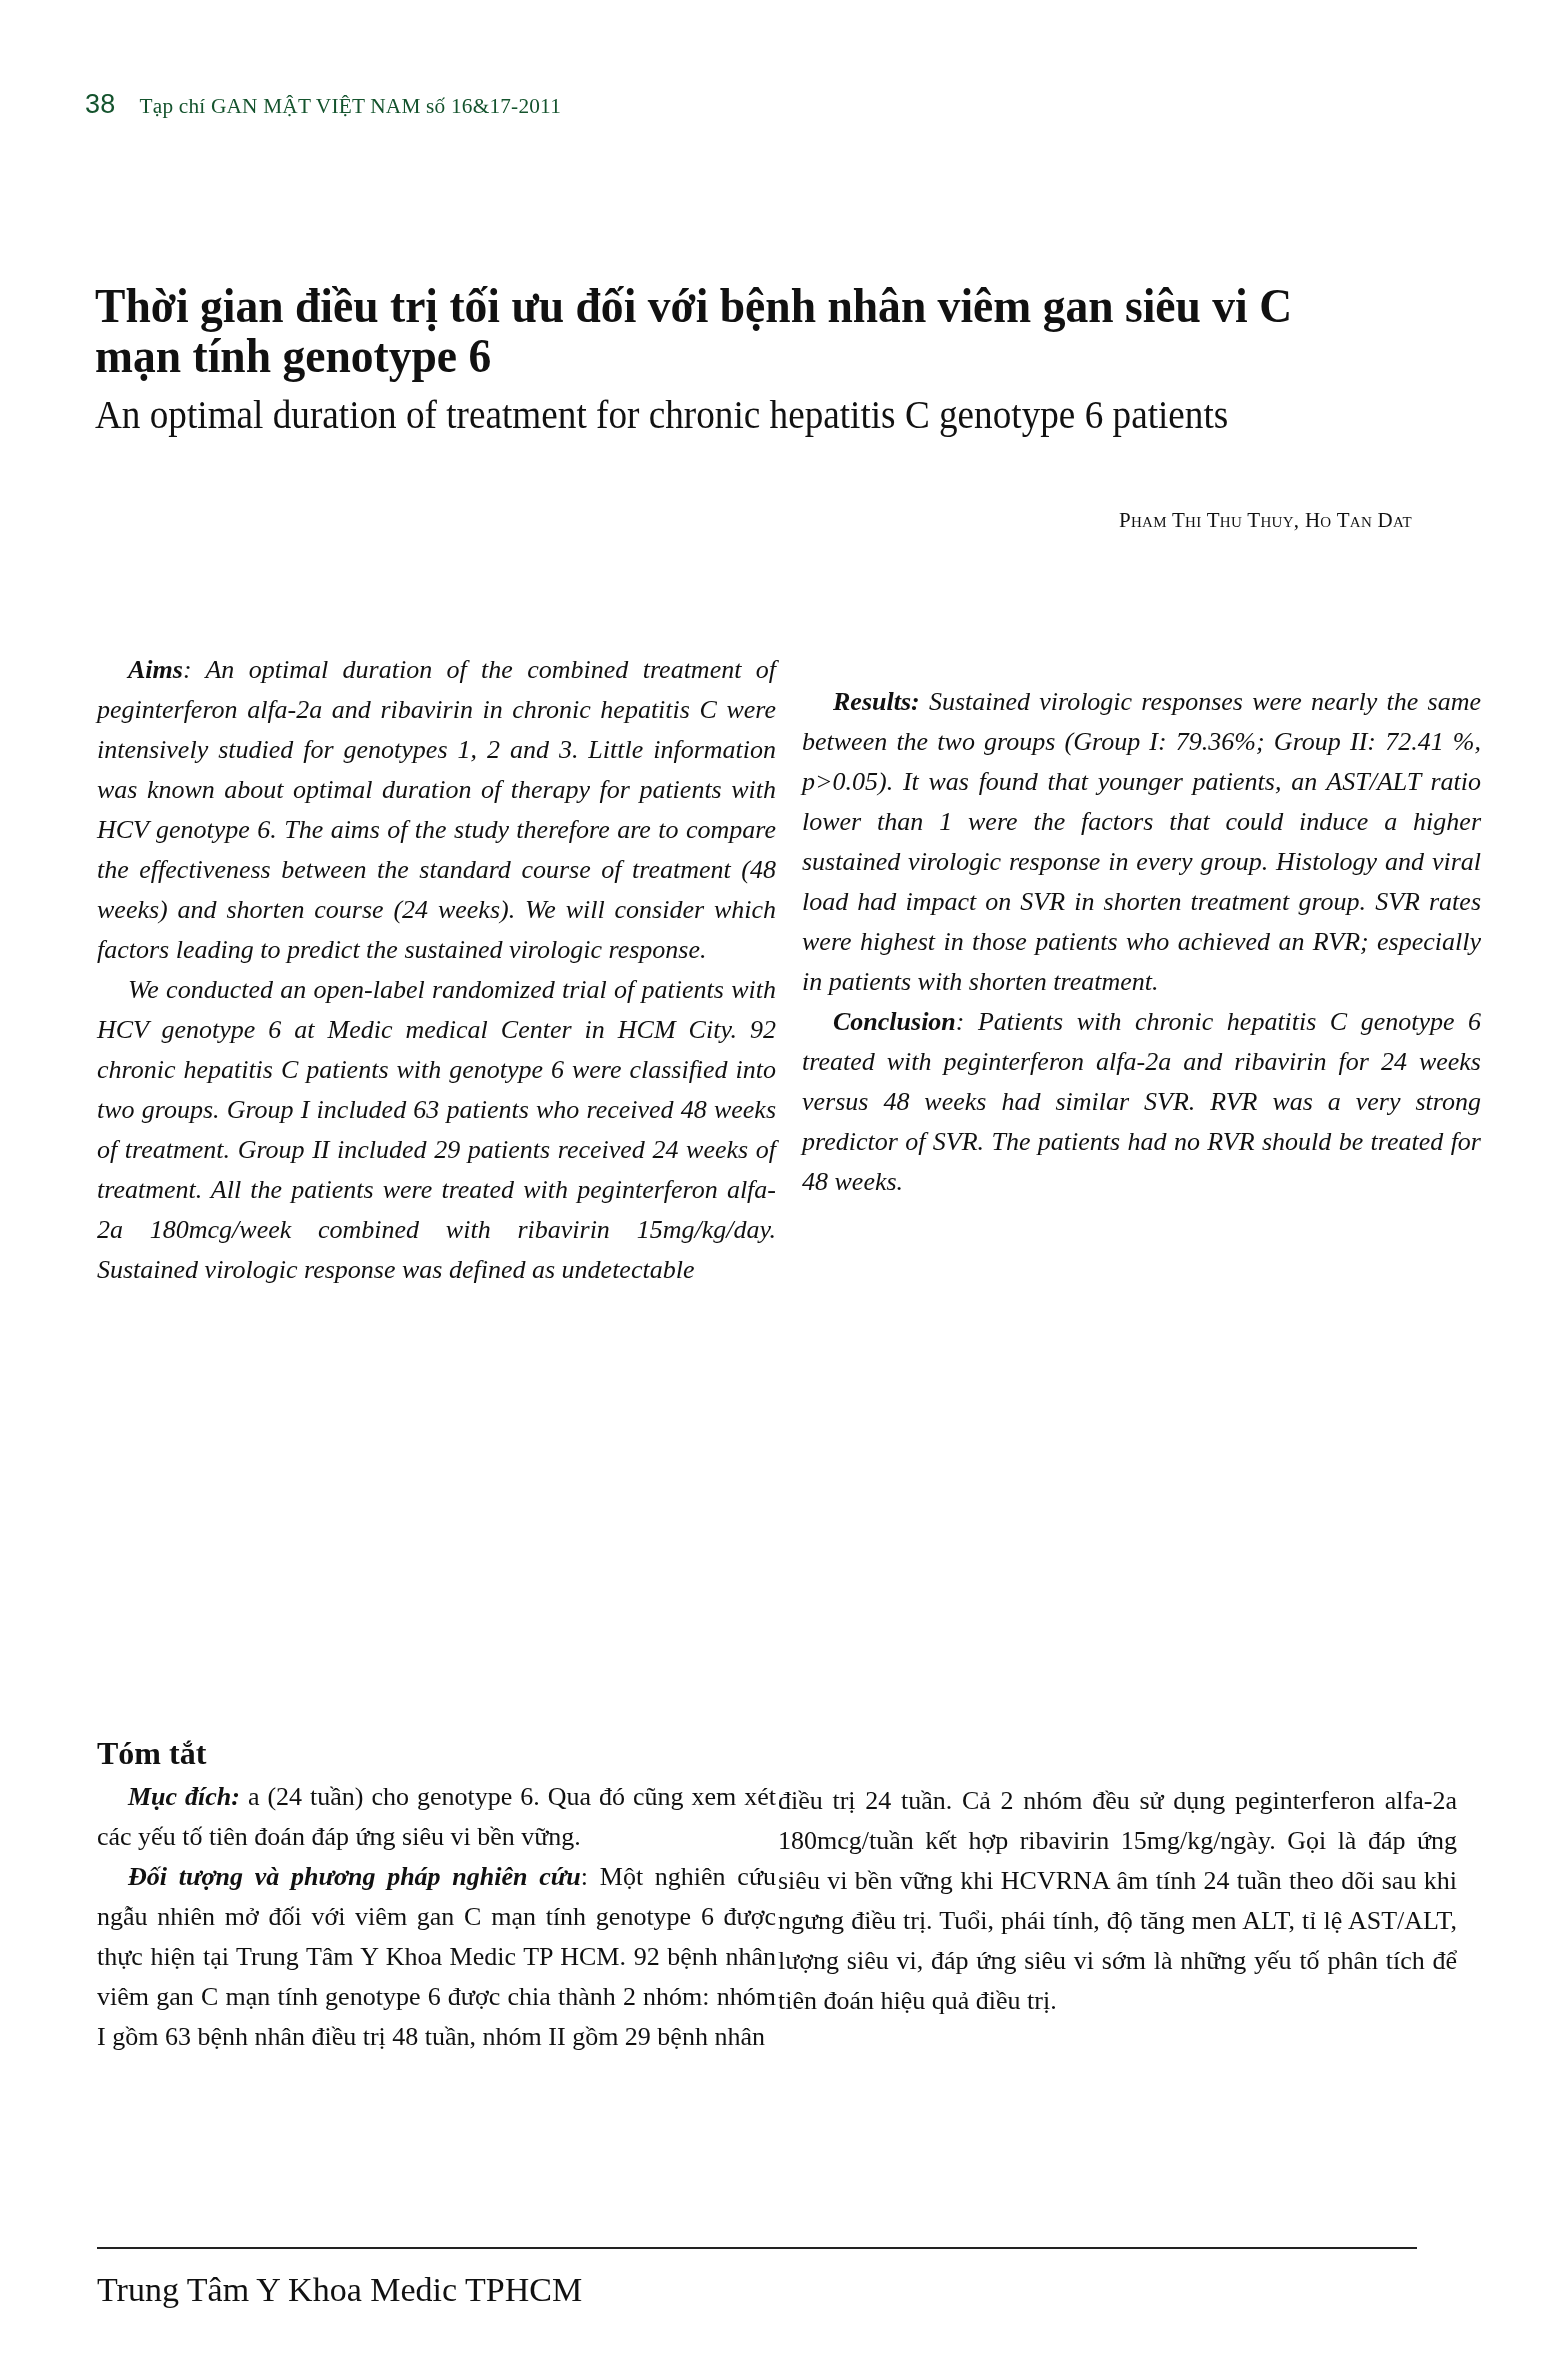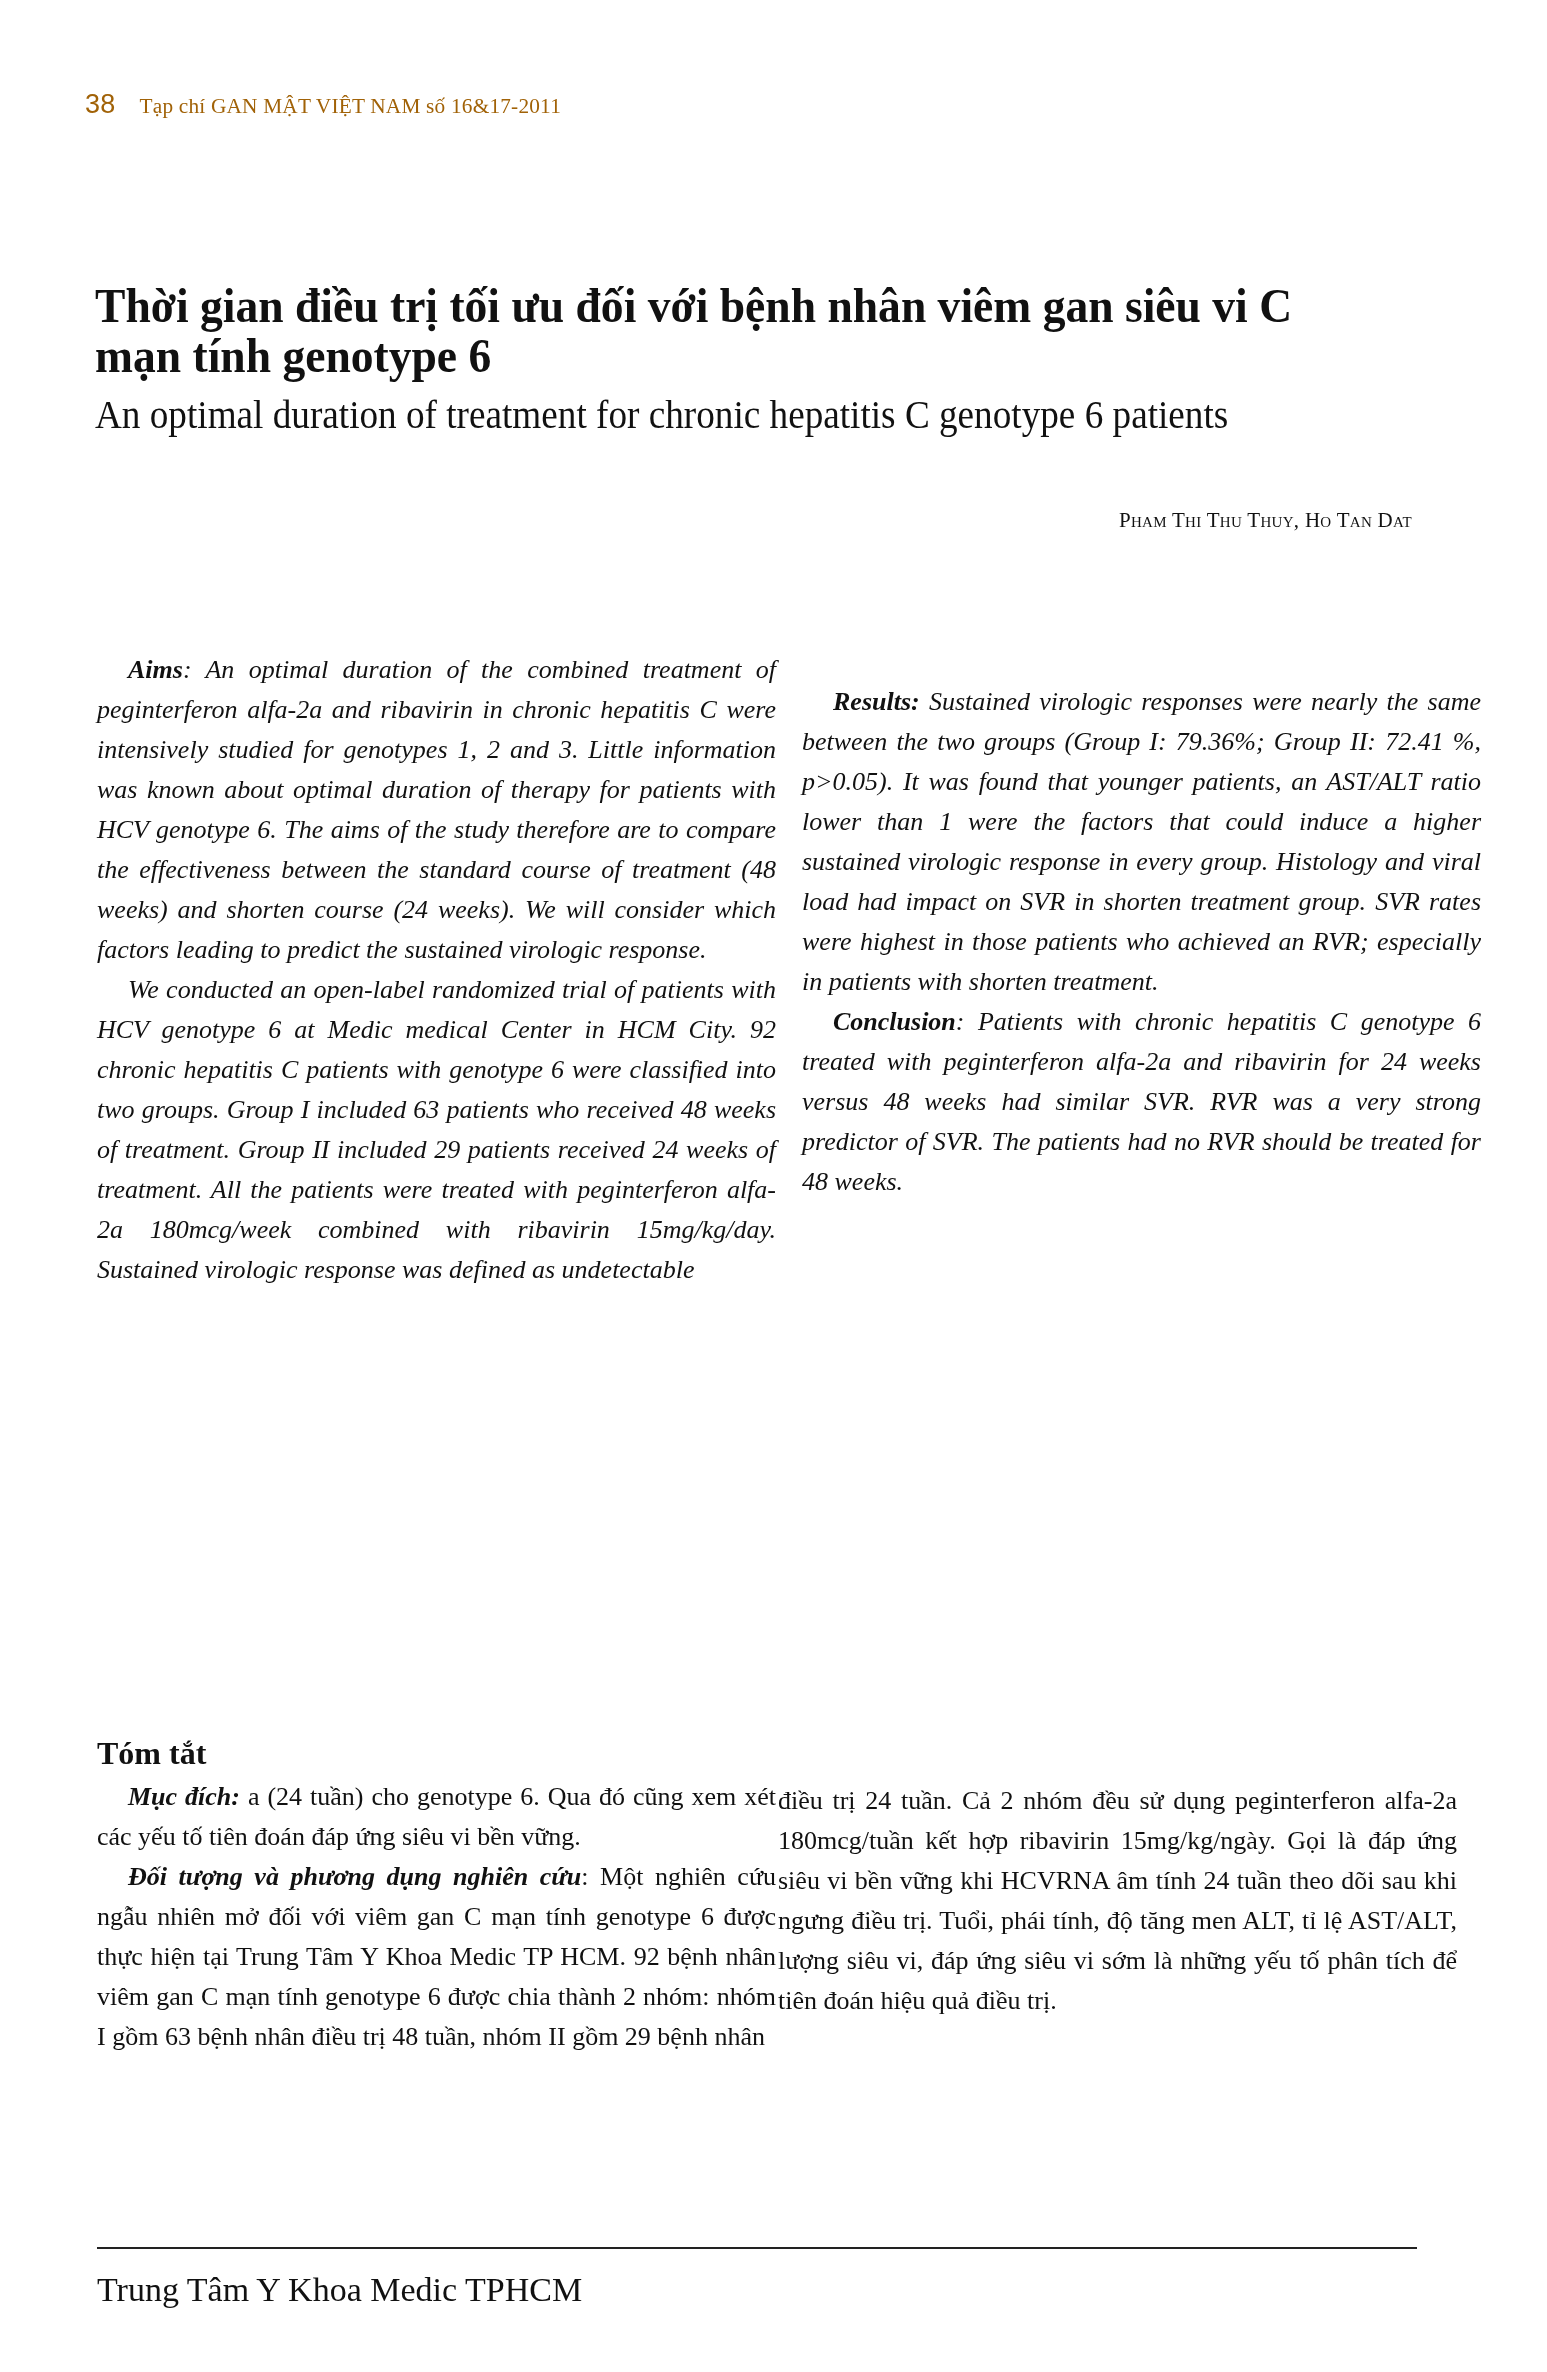--- a/index.html
+++ b/index.html
@@ -4,21 +4,21 @@
 <style>
   html, body { margin: 0; padding: 0; background: #ffffff; }
   body {
     width: 1548px; height: 2373px; position: relative; overflow: hidden;
     color: #111111;
     font-family: "Liberation Serif", "DejaVu Serif", serif;
   }
   .running-header {
     position: absolute; left: 85px; top: 89px;
     font-family: "Liberation Sans", "DejaVu Sans", sans-serif;
-    font-size: 23px; color: #a16207; letter-spacing: 0.2px;
+    font-size: 23px; color: #14532d; letter-spacing: 0.2px;
   }
   .running-header .page-num { font-size: 27px; margin-right: 17.5px; }
   .running-header .journal { font-family: "Liberation Serif", serif; font-size: 21.3px; }
 
   .title-vi {
     position: absolute; left: 95px; top: 281px; width: 1359px;
     font-size: 49px; font-weight: bold; line-height: 50px;
     transform: scaleX(0.93); transform-origin: left top;
   }
   .title-en {
@@ -68,21 +68,21 @@
 </div>
 
 <div class="col col-right-en en">
   <p class="indent"><span class="lbl">Results:</span><span> Sustained virologic responses were nearly the same between the two groups (Group I: 79.36%; Group II: 72.41 %, p&gt;0.05). It was found that younger patients, an AST/ALT ratio lower than 1 were the factors that could induce a higher sustained virologic response in every group. Histology and viral load had impact on SVR in shorten treatment group. SVR rates were highest in those patients who achieved an RVR; especially in patients with shorten treatment.</span></p>
   <p class="indent"><span class="lbl">Conclusion</span><span>: Patients with chronic hepatitis C genotype 6 treated with peginterferon alfa-2a and ribavirin for 24 weeks versus 48 weeks had similar SVR. RVR was a very strong predictor of SVR. The patients had no RVR should be treated for 48 weeks.</span></p>
 </div>
 
 <div class="col col-left-vi vi">
   <div class="section-heading">Tóm tắt</div>
   <p class="indent"><span class="lbl">Mục đích:</span><span> a (24 tuần) cho genotype 6. Qua đó cũng xem xét các yếu tố tiên đoán đáp ứng siêu vi bền vững.</span></p>
-  <p class="indent"><span class="lbl">Đối tượng và phương dụng nghiên cứu</span><span>: Một nghiên cứu ngẫu nhiên mở đối với viêm gan C mạn tính genotype 6 được thực hiện tại Trung Tâm Y Khoa Medic TP HCM. 92 bệnh nhân viêm gan C mạn tính genotype 6 được chia thành 2 nhóm: nhóm I gồm 63 bệnh nhân điều trị 48 tuần, nhóm II gồm 29 bệnh nhân</span></p>
+  <p class="indent"><span class="lbl">Đối tượng và phương pháp nghiên cứu</span><span>: Một nghiên cứu ngẫu nhiên mở đối với viêm gan C mạn tính genotype 6 được thực hiện tại Trung Tâm Y Khoa Medic TP HCM. 92 bệnh nhân viêm gan C mạn tính genotype 6 được chia thành 2 nhóm: nhóm I gồm 63 bệnh nhân điều trị 48 tuần, nhóm II gồm 29 bệnh nhân</span></p>
 </div>
 
 <div class="col col-right-vi vi">
   <p>điều trị 24 tuần. Cả 2 nhóm đều sử dụng peginterferon alfa-2a 180mcg/tuần kết hợp ribavirin 15mg/kg/ngày. Gọi là đáp ứng siêu vi bền vững khi HCVRNA âm tính 24 tuần theo dõi sau khi ngưng điều trị. Tuổi, phái tính, độ tăng men ALT, tỉ lệ AST/ALT, lượng siêu vi, đáp ứng siêu vi sớm là những yếu tố phân tích để tiên đoán hiệu quả điều trị.</p>
 </div>
 
 <div class="divider"></div>
 <div class="affiliation">Trung Tâm Y Khoa Medic TPHCM</div>
 
 

